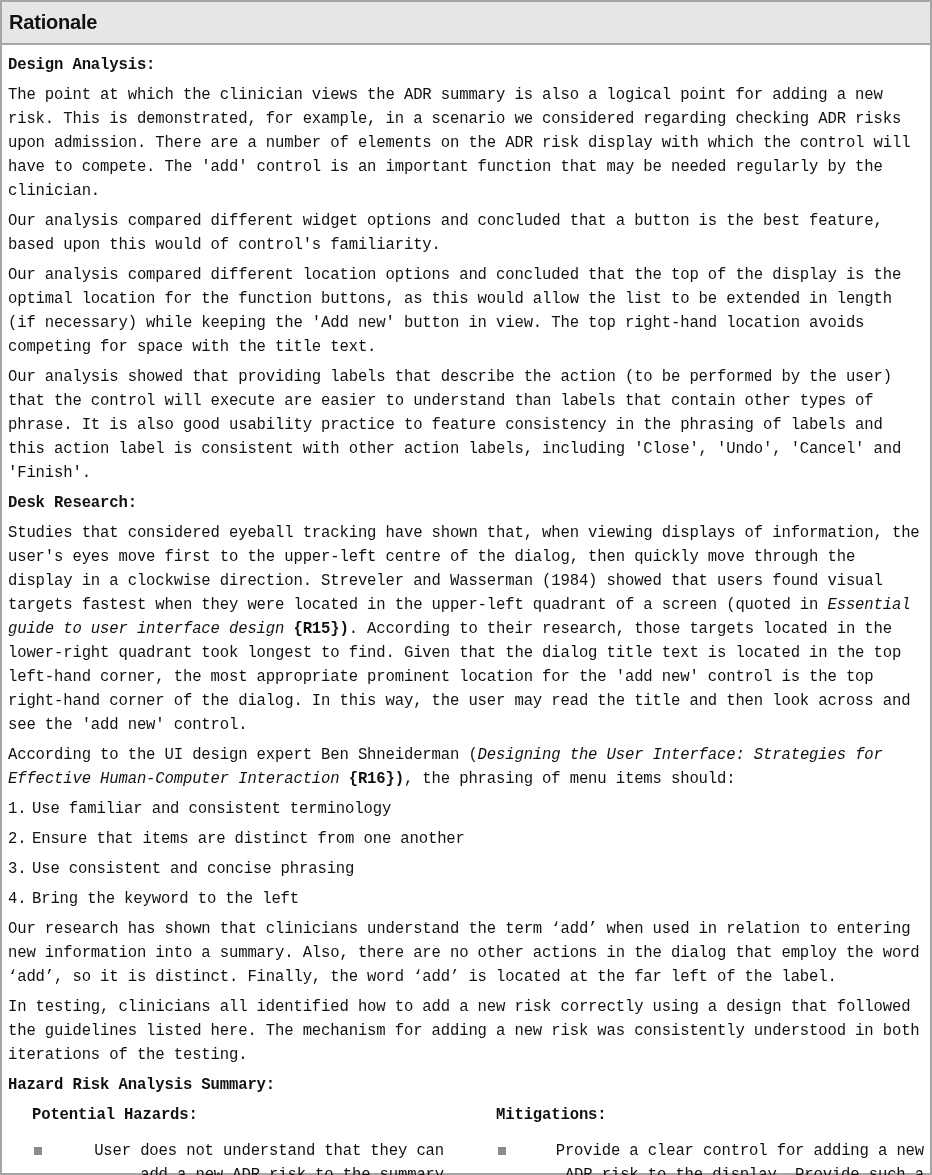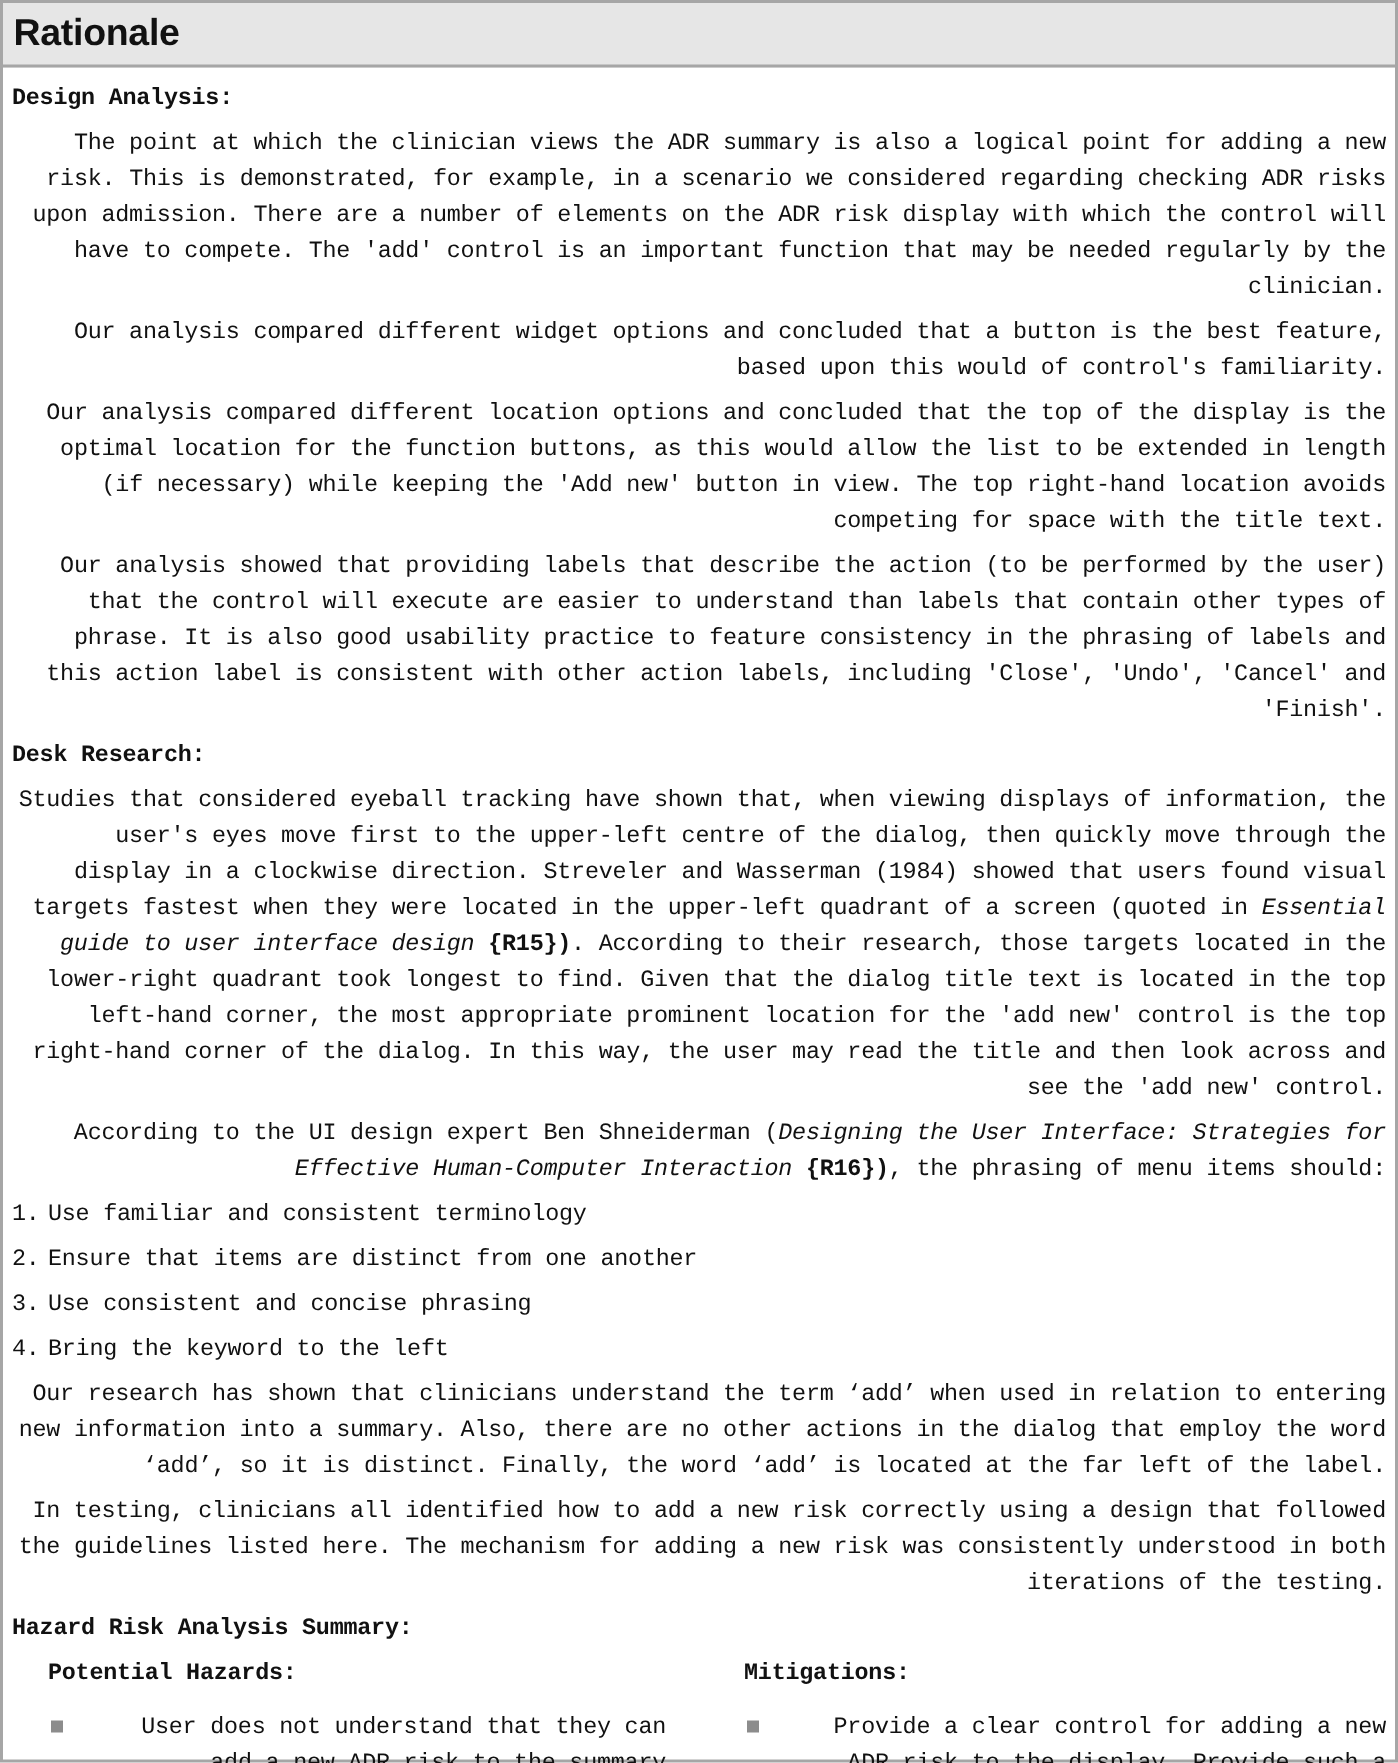--- a/index.html
+++ b/index.html
@@ -1,22 +1,22 @@
 <!DOCTYPE html>
 <html><head>
   <meta charset="utf-8">
   <style>
     html, body { margin: 0; padding: 0; background: #ffffff; }
     body { width: 932px; height: 1175px; overflow: hidden; font-family: "Liberation Sans", sans-serif; color: #111; }
     .panel { position: absolute; left: 0; top: 0; width: 928px; height: 1171px; border: 2px solid #a6a6a6; background: #fff; }
     .header { height: 41px; background: #e6e6e6; border-bottom: 2px solid #a6a6a6; display: flex; align-items: center; padding-left: 7px; }
-    .header h1 { margin: 0; font-size: 25px; font-weight: bold; color: #111; letter-spacing: -0.2px; }
+    .header h1 { margin: 0; font-size: 20px; font-weight: bold; color: #111; letter-spacing: -0.2px; }
     .content { padding: 8px 6px 0 6px; font-size: 15.6px; line-height: 24px; letter-spacing: -0.15px; font-family: Liberation Mono, monospace; }
     .sec-title { font-weight: bold; margin: 0 0 6px 0; }
-    p { margin: 0 0 6px 0; text-align: right; }
+    p { margin: 0 0 6px 0; }
     ol { margin: 0 0 6px 0; padding: 0; list-style: none; }
     ol li { display: flex; margin-bottom: 6px; }
     ol li .num { width: 24px; flex: 0 0 24px; }
     .hz-grid { display: flex; margin-top: 2px; gap: 28px; }
     .hz-col { width: 438px; }
     .hz-col.left { padding-left: 24px; width: 414px; }
     .hz-col .col-title { font-weight: bold; margin-bottom: 12px; }
     .bullet { display: flex; margin-bottom: 12px; }
     .bullet .sq { width: 8px; height: 8px; background: #8c8c8c; margin: 8px 16px 0 2px; flex: 0 0 8px; }
     .bullet .txt { flex: 1; text-align: right; }

